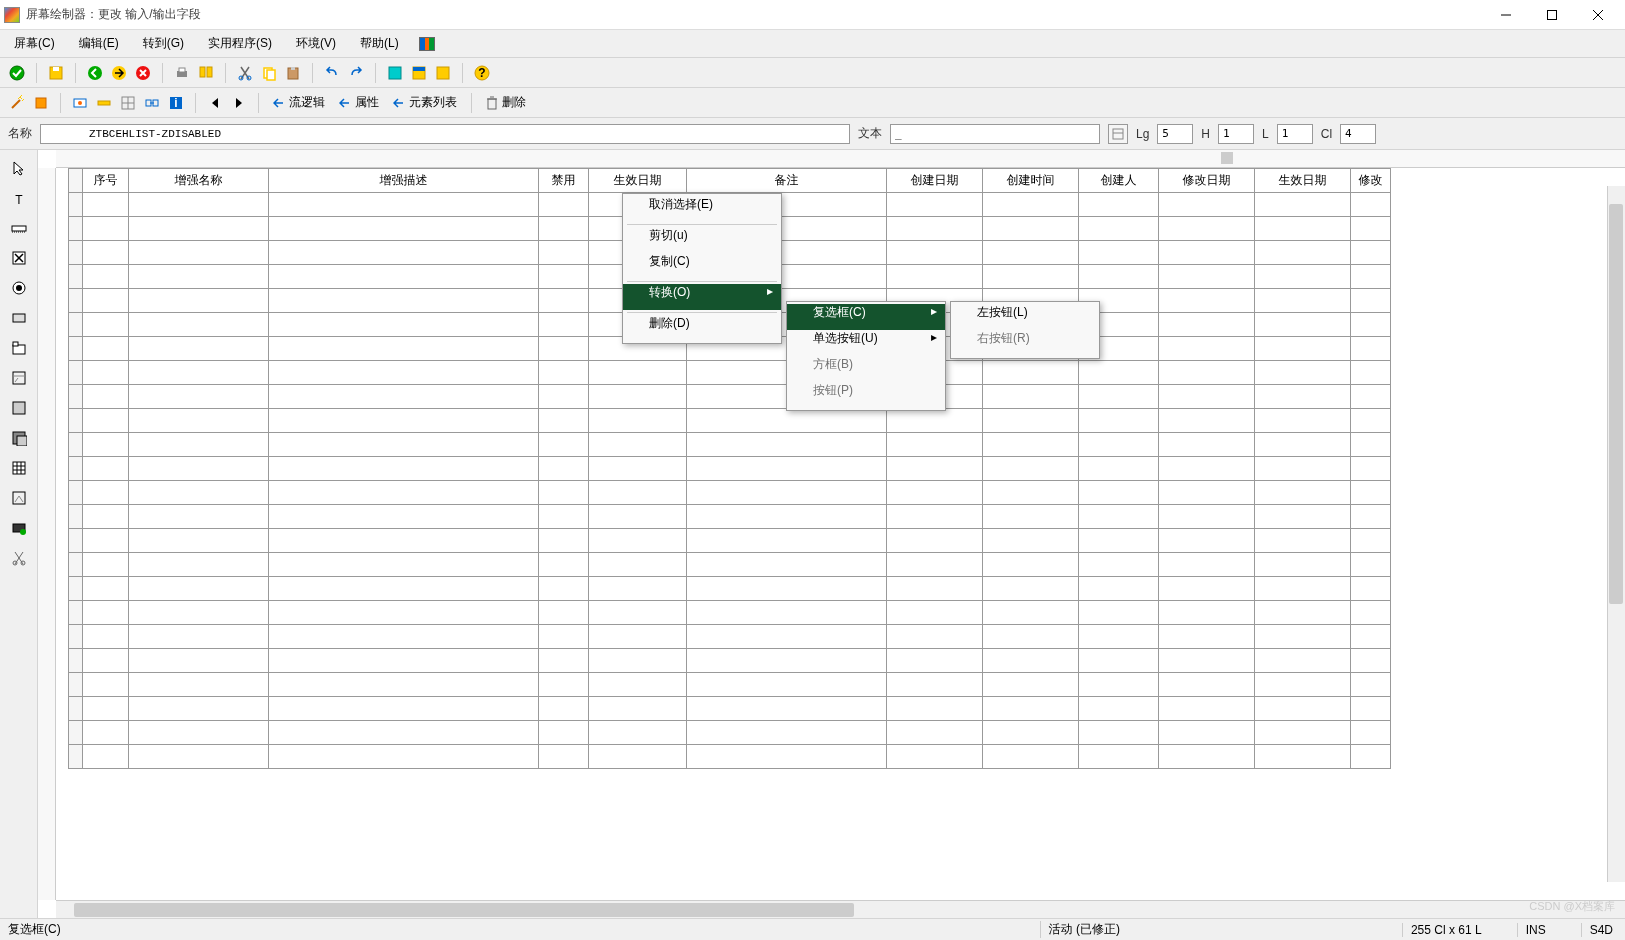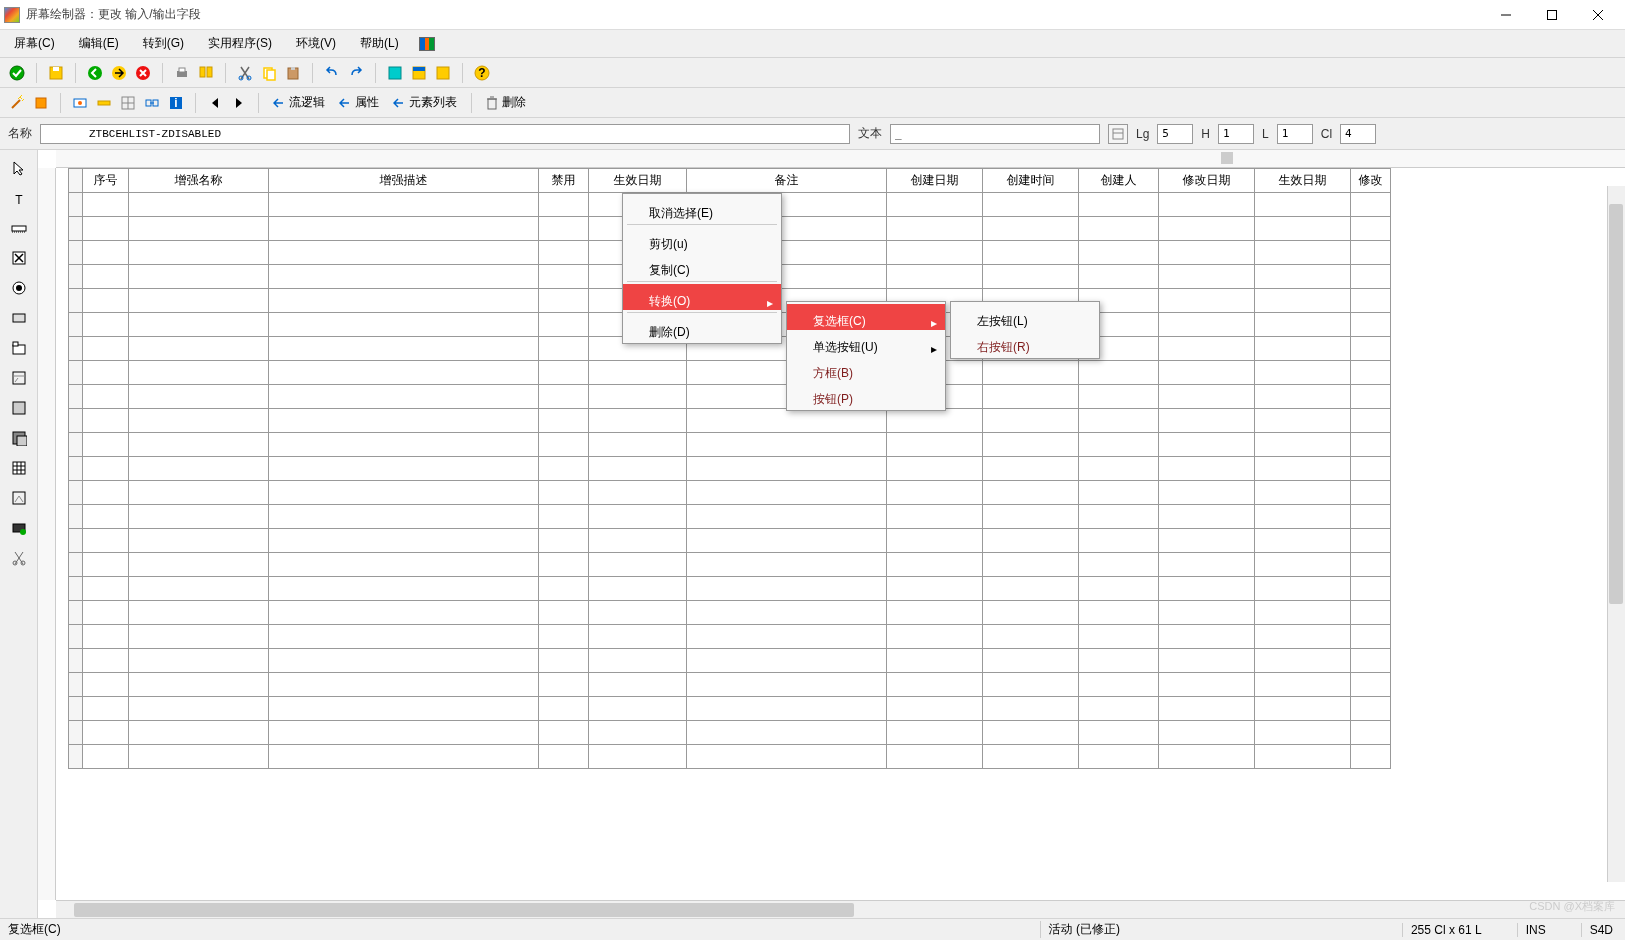--- a/index.html
+++ b/index.html
@@ -33,23 +33,23 @@
 .grid-wrap { flex: 1; position: relative; overflow: auto; }
 .grid { position: absolute; left: 12px; top: 0; border-collapse: collapse; background: #fff; }
 .grid th, .grid td { border: 1px solid #999; height: 24px; padding: 0 2px; text-align: center; font-size: 12px; background: #fff; }
 .grid th { font-weight: normal; }
 .grid .rownum { width: 14px; background: #f5f5f5; }
 .hscroll { height: 18px; background: #f0f0f0; border-top: 1px solid #ccc; position: relative; margin-left: 18px; }
 .hscroll .thumb { position: absolute; left: 18px; top: 2px; height: 14px; width: 780px; background: #ccc; border-radius: 2px; }
 .vscroll { position: absolute; right: 0; top: 18px; bottom: 18px; width: 18px; background: #f0f0f0; border-left: 1px solid #ccc; }
 .vscroll .thumb { position: absolute; right: 2px; top: 18px; width: 14px; height: 400px; background: #ccc; border-radius: 2px; }
 .context-menu { position: absolute; background: #f8f8f8; border: 1px solid #999; box-shadow: 2px 2px 6px rgba(0,0,0,0.3); min-width: 160px; padding: 2px 0; z-index: 100; }
-.context-menu .cm-item { height: 26px; display: flex; align-items: flex-end; padding: 0 30px 0 26px; cursor: pointer; position: relative; }
-.context-menu .cm-item.highlight { background: #ef4444; color: #fff; }
-.context-menu .cm-item.disabled { color: #7f1d1d; cursor: default; }
+.context-menu .cm-item { height: 26px; display: flex; align-items: flex-start; padding: 0 30px 0 26px; cursor: pointer; position: relative; }
+.context-menu .cm-item.highlight { background: #14532d; color: #fff; }
+.context-menu .cm-item.disabled { color: #737373; cursor: default; }
 .context-menu .cm-sep { height: 1px; background: #ccc; margin: 2px 4px; }
 .context-menu .cm-item .arrow { position: absolute; right: 8px; }
 .statusbar { height: 22px; background: #f0f0f0; border-top: 1px solid #d4d4d4; display: flex; align-items: center; padding: 0 4px; font-size: 11px; }
 .statusbar .st-left { flex: 1; padding-left: 4px; }
 .statusbar .st-seg { padding: 0 8px; border-left: 1px solid #ccc; margin-left: 27px; }
 .watermark { position: absolute; right: 10px; bottom: 26px; color: #ccc; font-size: 11px; z-index: 200; }
 svg { display: block; }
 </style>
 </head>
 <body>

